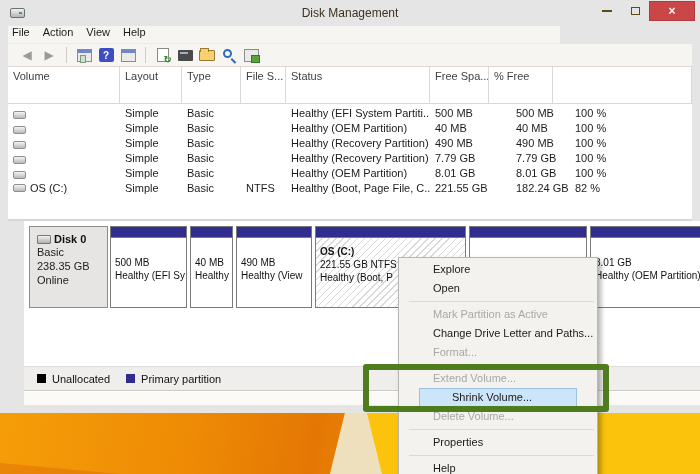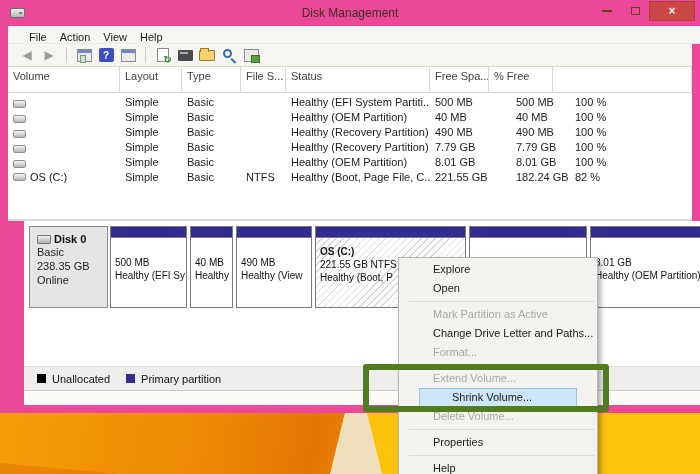--- a/index.html
+++ b/index.html
@@ -11,35 +11,35 @@
   .desktop { position:absolute; left:0; top:413px; width:700px; height:61px; background:#fbc30c; }
   .desk-orange { position:absolute; left:0; top:0; width:400px; height:61px;
     background:linear-gradient(100deg,#f59d08 0%,#ef8c05 45%,#e47704 78%,#ef8d06 100%);
     clip-path:polygon(0 0,345px 0,330px 61px,0 61px); }
   .desk-beige { position:absolute; left:0; top:0; width:420px; height:61px; background:#eee0bd;
     clip-path:polygon(345px 0,367px 0,382px 61px,330px 61px); }
   .desk-shade { position:absolute; left:0; top:44px; width:120px; height:17px; background:#e07206; opacity:.55;
     clip-path:polygon(0 6px,120px 17px,0 17px); }
 
   
-  .window { position:absolute; left:0; top:0; width:700px; height:413px; background:#ec4899; }
+  .window { position:absolute; left:0; top:0; width:700px; height:413px; background:#e5e5e5; }
   .titlebar { position:absolute; left:0; top:0; width:100%; height:26px; }
   .title-text { position:absolute; left:0; right:0; top:6px; text-align:center; font-size:12px; color:#3c3220; }
   .title-icon { position:absolute; left:10px; top:8px; width:15px; height:10px;
     background:linear-gradient(#f2f2f2,#b5b5b5); border:1px solid #6f6f6f; border-radius:2px; }
   .title-icon:before { content:""; position:absolute; right:2px; top:3px; width:3px; height:2px; background:#4b9e4b; }
   .controls { position:absolute; right:5px; top:1px; display:flex; align-items:flex-start; }
   .ctl { height:20px; display:flex; align-items:center; justify-content:center; cursor:default; }
   .ctl.min,.ctl.max { width:28px; }
   .min-glyph { width:10px; height:2px; background:#5d4a14; }
   .max-glyph { width:9px; height:8px; border:1px solid #5d4a14; background:transparent; }
   .ctl.close { width:46px; background:#c94747; border:1px solid #b13c3c; color:#fff; font-size:12px; font-weight:bold; }
 
-  .menubar { position:absolute; left:8px; top:26px; width:692px; height:18px; background:#f7f5f1;
-    display:flex; align-items:flex-end; padding-left:21px; border-bottom:1px solid #eceae4; }
+  .menubar { position:absolute; left:8px; top:26px; width:552px; height:18px; background:#f7f5f1;
+    display:flex; align-items:flex-start; padding-left:4px; border-bottom:1px solid #eceae4; }
   .menubar-item { font-size:11px; color:#1c1c1c; padding:0 9px 0 0; margin-right:4px; }
 
   .toolbar { position:absolute; left:8px; top:44px; width:684px; height:23px; background:#f7f5f1;
     border-bottom:1px solid #ddd9d0; display:flex; align-items:center; padding-left:8px; }
   .tb-sep { width:1px; height:16px; background:#cfccc4; margin:0 6px; }
   .tb-icon { width:18px; height:17px; margin:0 2px; position:relative; display:flex; align-items:center; justify-content:center; }
   .arrow-glyph { font-size:12px; color:#9a9a9a; line-height:1; }
   .mini-win { width:15px; height:13px; background:#eceae6; border:1px solid #8c8c8c; position:relative; }
   .mini-win:before { content:""; position:absolute; left:0; top:0; right:0; height:3px; background:#6f86c7; }
   .mini-win.tree:after { content:""; position:absolute; left:2px; top:5px; width:4px; height:6px; background:#cfe0cf; border:1px solid #7d9a7d; }
@@ -51,21 +51,21 @@
   .device-dark:before { content:""; position:absolute; left:2px; top:2px; width:8px; height:2px; background:#9db0c4; }
   .folder-open { width:16px; height:11px; background:#f7d070; border:1px solid #9a7b2d; border-radius:1px; position:relative; }
   .folder-open:before { content:""; position:absolute; left:0; top:-3px; width:7px; height:3px; background:#f7d070; border:1px solid #9a7b2d; border-bottom:none; }
   .search-glass { width:9px; height:9px; border:2px solid #2f6db5; border-radius:50%; position:relative; margin-right:3px; margin-bottom:3px; }
   .search-glass:after { content:""; position:absolute; left:7px; top:7px; width:6px; height:2px; background:#2f6db5; transform:rotate(45deg); transform-origin:left top; }
   .disk-settings { width:15px; height:13px; background:#eceae6; border:1px solid #8c8c8c; position:relative; }
   .disk-settings:after { content:""; position:absolute; right:-2px; bottom:-2px; width:7px; height:6px; background:#58a33c; border:1px solid #3c7427; }
 
   
   .upper-pane { position:absolute; left:8px; top:67px; width:684px; height:152px; background:#fff; }
-  .t-header { display:flex; height:26px; border-bottom:1px solid #d8d8d8; }
+  .t-header { display:flex; height:37px; border-bottom:1px solid #d8d8d8; }
   .t-header .hcell { font-size:11px; color:#3f3f3f; line-height:18px; padding-left:5px;
     border-right:1px solid #d8d8d8; overflow:hidden; white-space:nowrap; }
   .t-row { display:flex; height:15px; align-items:flex-end; }
   .t-row .cell { font-size:11px; color:#1c1c1c; padding-left:5px; overflow:hidden; white-space:nowrap; }
   .c0{width:112px;} .c1{width:62px;} .c2{width:59px;} .c3{width:45px;} .c4{width:144px;}
   .c5{width:81px;} .c6{width:59px;} .c7{width:64px;} .c8{flex:1;}
   .vol-cell { display:flex; align-items:center; gap:4px; }
   .vol-icon { width:13px; height:8px; flex:0 0 13px; background:linear-gradient(#f4f4f4,#b9b9b9);
     border:1px solid #8f8f8f; border-radius:2px; }
 

